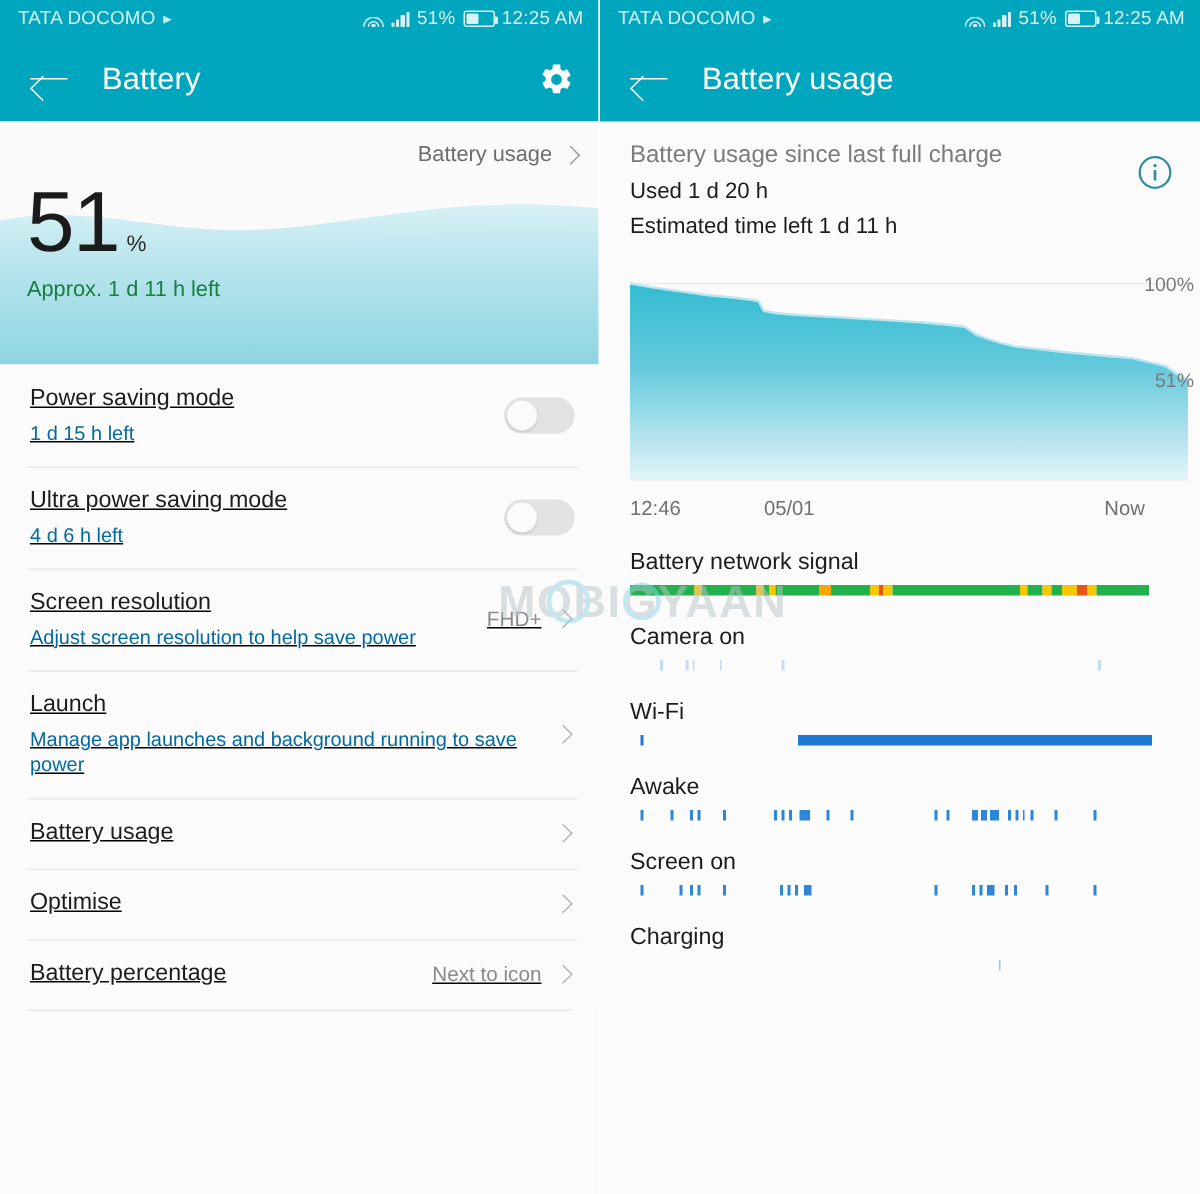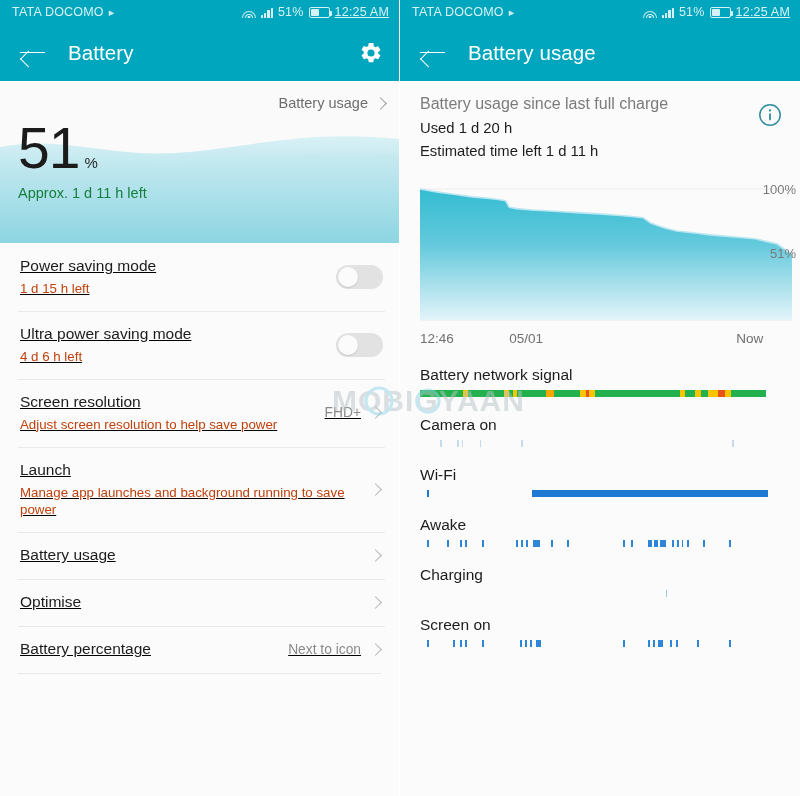--- a/index.html
+++ b/index.html
@@ -33,21 +33,21 @@
   .ico-wifi i:nth-child(2) { width: 8px; height: 4px; }
   .ico-wifi i:nth-child(3) { width: 3px; height: 2px; background: #d7f2f7; border: none; border-radius: 1px; }
   .ico-sig { display: flex; align-items: flex-end; gap: 1.2px; height: 11px; }
   .ico-sig b { width: 2.2px; background: #d7f2f7; display: block; border-radius: .5px; }
   .ico-sig b:nth-child(1){height:3px}.ico-sig b:nth-child(2){height:5px}
   .ico-sig b:nth-child(3){height:7.5px}.ico-sig b:nth-child(4){height:10px}
   .sb-pct { font-size: 12.5px; }
   .ico-batt { width: 21px; height: 11px; border: 1.6px solid #d7f2f7; border-radius: 2px; position: relative; }
   .ico-batt::after { content:""; position:absolute; right:-3.4px; top:3px; width:2px; height:5px; background:#d7f2f7; border-radius:0 1px 1px 0; }
   .ico-batt i { position:absolute; left:1px; top:1px; bottom:1px; width:46%; background:#d7f2f7; border-radius:1px; }
-  .sb-time { font-size: 12.5px; text-decoration: underline; }
+  .sb-time { font-size: 12.5px; }
 
   
   .appbar {
     height: 57px; background: #00A6BD; color: #ffffff;
     display: flex; align-items: center; padding: 0 16px 0 20px;
   }
   .back-arrow { width: 26px; height: 20px; position: relative; flex: 0 0 auto; cursor: pointer; }
   .back-arrow::before { content:""; position:absolute; left:0; top:9.2px; width:25px; height:1.8px; background:#fff; }
   .back-arrow::after { content:""; position:absolute; left:0.3px; top:4px; width:11px; height:11px;
       border-left:1.8px solid #fff; border-bottom:1.8px solid #fff; transform: rotate(45deg); transform-origin: 0 100%; }
@@ -71,21 +71,21 @@
   .list { background: #fbfbfb; }
   .row {
     position: relative; display: flex; align-items: center;
     padding: 13px 16px 13px 20px; min-height: 46px; cursor: pointer; text-decoration: underline;
   }
   .row + .row::before {
     content: ""; position: absolute; left: 18px; right: 14px; top: 0; height: 1px; background: #e9e9e9;
   }
   .row-text { flex: 1 1 auto; min-width: 0; }
   .row-title { font-size: 15.5px; color: #1c1c1c; line-height: 1.35; }
-  .row-sub { font-size: 13.3px; color: #c2410c; margin-top: 3px; line-height: 1.35; padding-right: 8px; }
+  .row-sub { font-size: 13.3px; color: #0369a1; margin-top: 3px; line-height: 1.35; padding-right: 8px; }
   .row-value { font-size: 13.8px; color: #8a8a8a; margin-right: 10px; white-space: nowrap; }
   .row-chev { width: 9px; height: 9px; border-right: 1.6px solid #b4b4b4; border-top: 1.6px solid #b4b4b4; transform: rotate(45deg); flex: 0 0 auto; margin-right: 3px; }
   .toggle { width: 47px; height: 24px; border-radius: 12px; background: #e2e2e2; position: relative; flex: 0 0 auto; cursor: pointer; }
   .toggle i { position: absolute; left: 2px; top: 2px; width: 20px; height: 20px; border-radius: 50%; background: #fbfbfb; box-shadow: 0 1px 2px rgba(0,0,0,.13); }
   .list-end { position: relative; height: 1px; margin: 0 18px 0 18px; background: #e9e9e9; }
 
   
   .rsummary { padding: 14px 20px 6px 20px; position: relative; }
   .rs-head { font-size: 16px; color: #7b7b7b; }
   .rs-line { font-size: 14.8px; color: #1c1c1c; margin-top: 7px; }
@@ -368,26 +368,20 @@
             <div class="tl-tick" style="left: 259.94px; width: 5.952px; background: rgb(46, 134, 216);"></div>
             <div class="tl-tick" style="left: 272.216px; width: 1.86px; background: rgb(46, 134, 216);"></div>
             <div class="tl-tick" style="left: 276.68px; width: 1.86px; background: rgb(46, 134, 216);"></div>
             <div class="tl-tick" style="left: 281.516px; width: 1.86px; background: rgb(46, 134, 216);"></div>
             <div class="tl-tick" style="left: 287.096px; width: 1.86px; background: rgb(46, 134, 216);"></div>
             <div class="tl-tick" style="left: 302.72px; width: 1.86px; background: rgb(46, 134, 216);"></div>
             <div class="tl-tick" style="left: 328.76px; width: 1.86px; background: rgb(46, 134, 216);"></div>
           </div>
         </div>
         <div class="tl-row">
-          <div class="tl-label">Charging</div>
-          <div class="tl-track">
-            <div class="tl-tick" style="left: 265.52px; width: 1.86px; background: rgb(159, 195, 224);"></div>
-          </div>
-        </div>
-        <div class="tl-row">
           <div class="tl-label">Screen on</div>
           <div class="tl-track">
             <div class="tl-tick" style="left: 27.44px; width: 1.86px; background: rgb(46, 134, 216);"></div>
             <div class="tl-tick" style="left: 52.736px; width: 1.86px; background: rgb(46, 134, 216);"></div>
             <div class="tl-tick" style="left: 60.176px; width: 1.86px; background: rgb(46, 134, 216);"></div>
             <div class="tl-tick" style="left: 65.384px; width: 1.86px; background: rgb(46, 134, 216);"></div>
             <div class="tl-tick" style="left: 82.496px; width: 1.86px; background: rgb(46, 134, 216);"></div>
             <div class="tl-tick" style="left: 119.696px; width: 1.86px; background: rgb(46, 134, 216);"></div>
             <div class="tl-tick" style="left: 124.904px; width: 1.86px; background: rgb(46, 134, 216);"></div>
             <div class="tl-tick" style="left: 130.112px; width: 1.86px; background: rgb(46, 134, 216);"></div>
@@ -395,20 +389,26 @@
             <div class="tl-tick" style="left: 222.74px; width: 1.86px; background: rgb(46, 134, 216);"></div>
             <div class="tl-tick" style="left: 247.664px; width: 1.86px; background: rgb(46, 134, 216);"></div>
             <div class="tl-tick" style="left: 252.872px; width: 1.86px; background: rgb(46, 134, 216);"></div>
             <div class="tl-tick" style="left: 258.08px; width: 5.208px; background: rgb(46, 134, 216);"></div>
             <div class="tl-tick" style="left: 269.984px; width: 1.86px; background: rgb(46, 134, 216);"></div>
             <div class="tl-tick" style="left: 275.936px; width: 1.86px; background: rgb(46, 134, 216);"></div>
             <div class="tl-tick" style="left: 297.14px; width: 1.86px; background: rgb(46, 134, 216);"></div>
             <div class="tl-tick" style="left: 328.76px; width: 1.86px; background: rgb(46, 134, 216);"></div>
           </div>
         </div>
+        <div class="tl-row">
+          <div class="tl-label">Charging</div>
+          <div class="tl-track">
+            <div class="tl-tick" style="left: 265.52px; width: 1.86px; background: rgb(159, 195, 224);"></div>
+          </div>
+        </div>
       </div>
   </div>
 
   <div class="watermark">
     <svg width="230" height="40" viewBox="0 0 230 40" aria-hidden="true">
       <text id="wm-text" x="0" y="30" font-family="Liberation Sans, sans-serif" font-size="30" font-weight="bold" fill="#b9c3c9" letter-spacing="1">MOBIGYAAN</text>
       <circle cx="47" cy="20" r="13" fill="none" stroke="#8fd3e8" stroke-width="3.2"></circle>
       <circle cx="96" cy="20" r="11" fill="none" stroke="#8fd3e8" stroke-width="3.2"></circle>
     </svg>
   </div>

